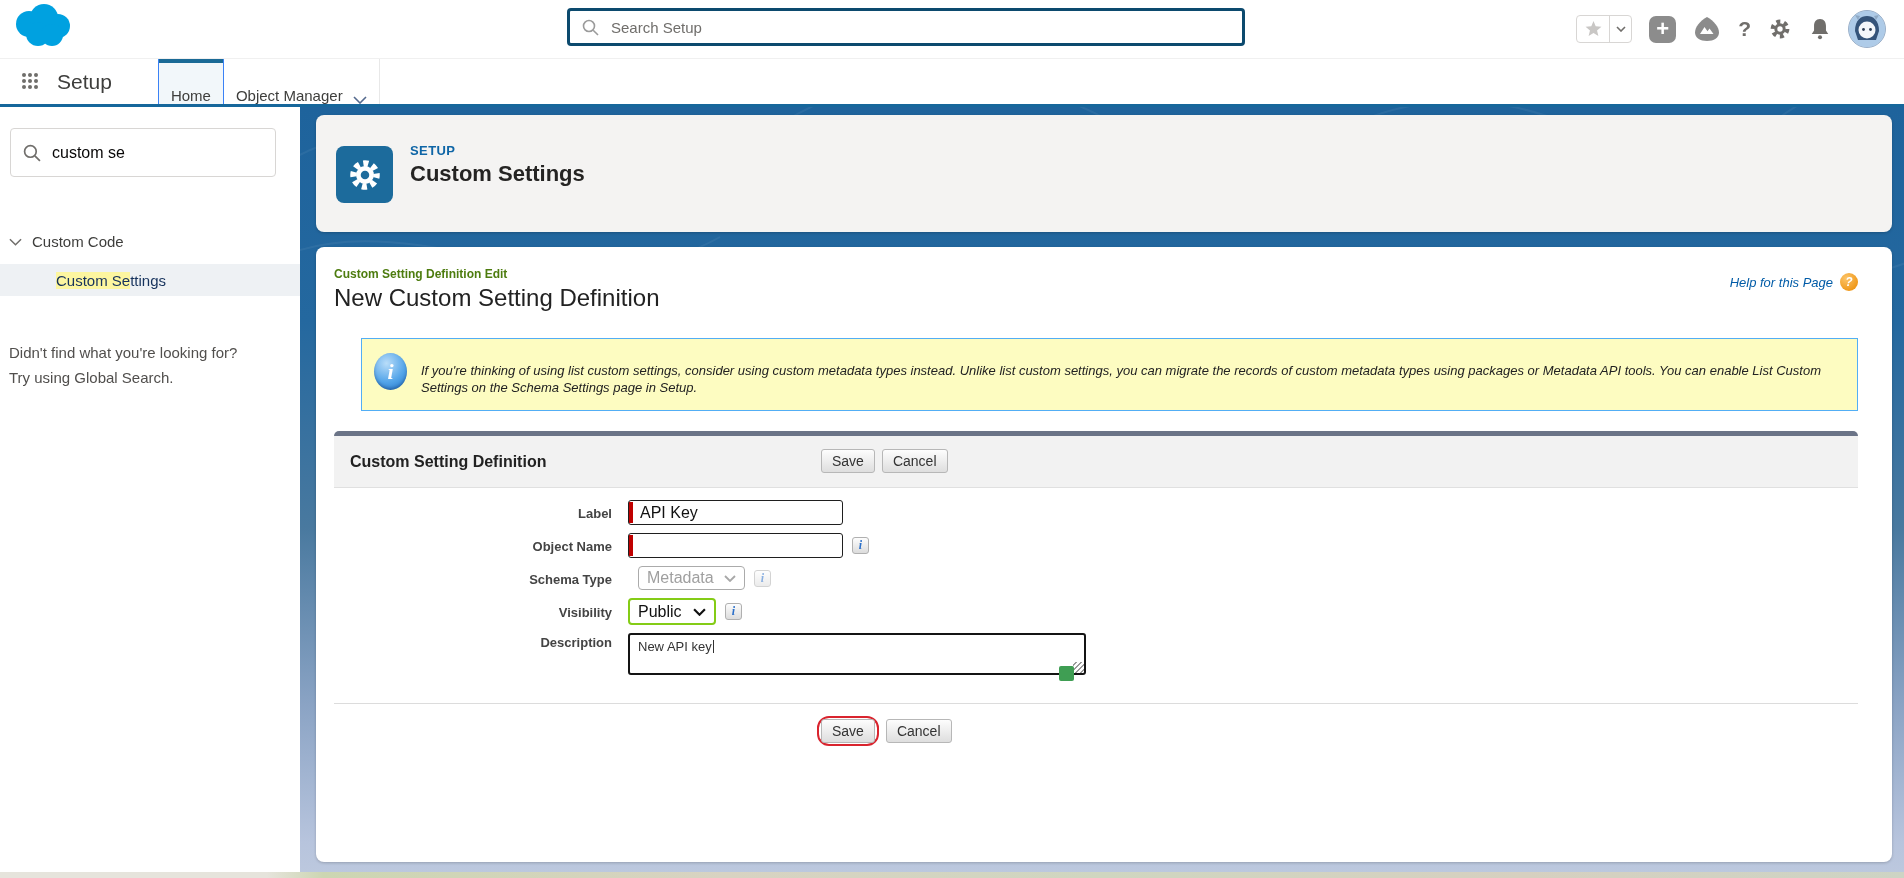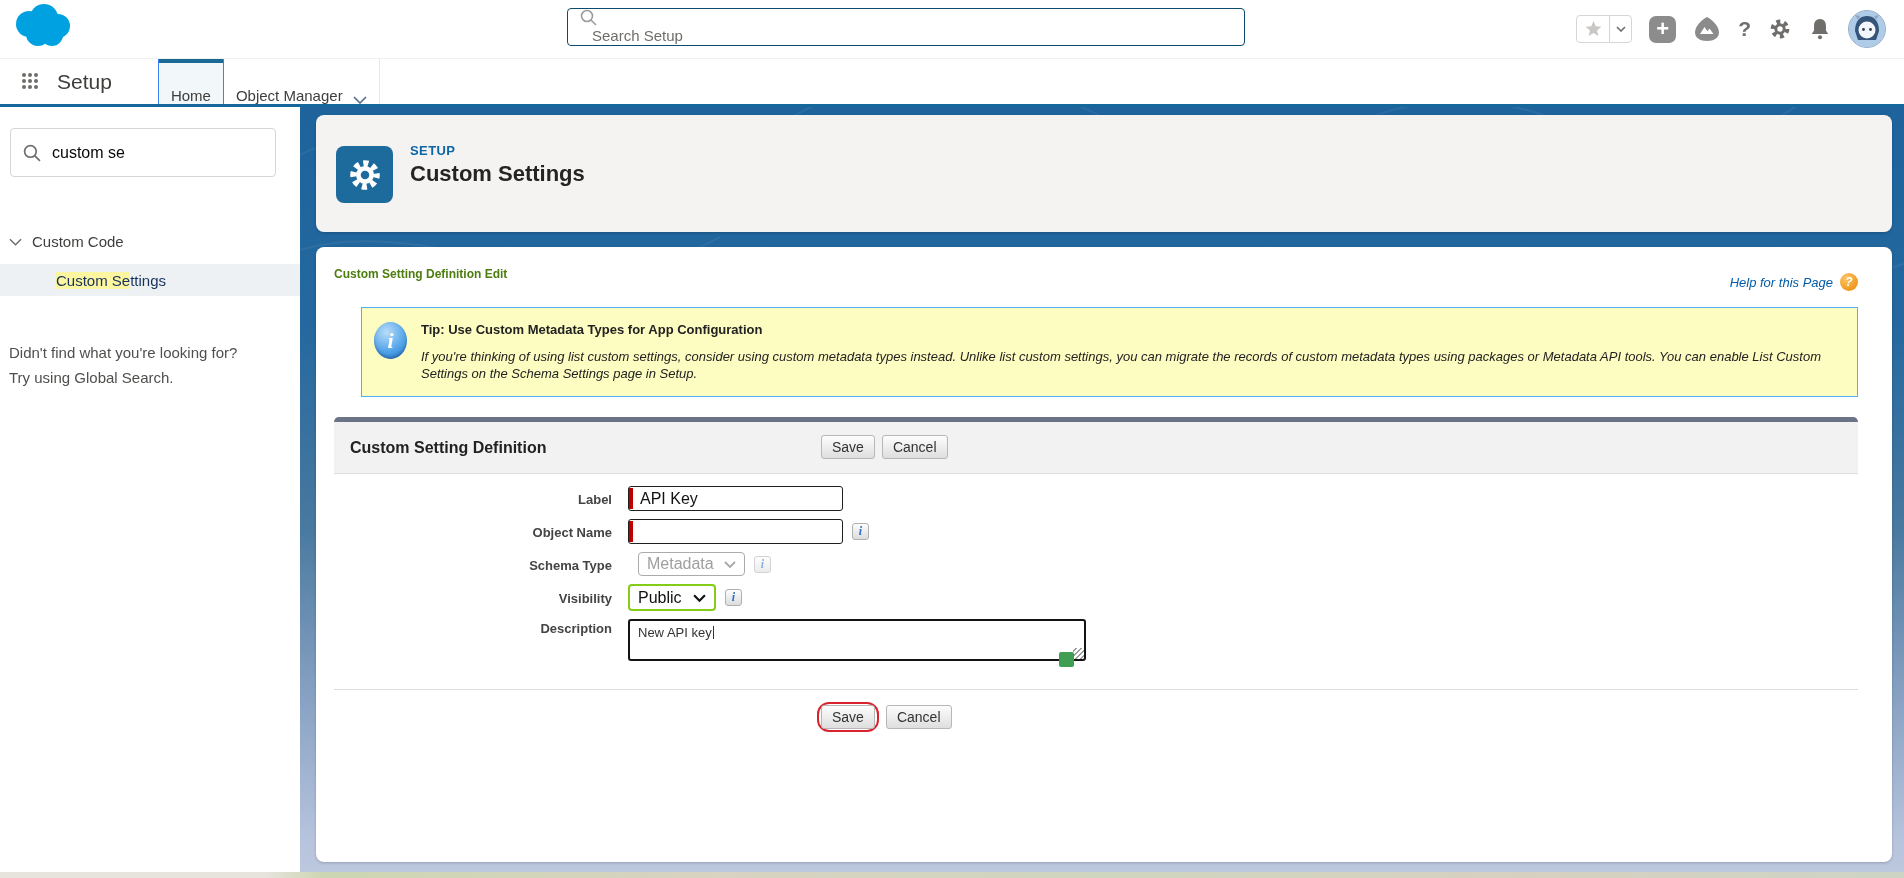--- a/index.html
+++ b/index.html
@@ -3,21 +3,21 @@
 <meta charset="utf-8">
 <style>
   * { margin:0; padding:0; box-sizing:border-box; }
   html,body { width:1904px; height:878px; overflow:hidden; }
   body { font-family:"Liberation Sans", sans-serif; background:#fff; position:relative; }
 
   
   .topbar { height:58px; background:#fff; position:relative; display:flex; align-items:center; }
   .sf-logo { position:absolute; left:8px; top:2px; }
   .global-search { position:absolute; left:567px; top:8px; width:678px; height:38px;
-    border:1px solid #0c4a6e; border-radius:4px; background:#fff; display:flex; align-items:flex-start; padding:0 12px;flex-direction:column; }
+    border:3px solid #0c4a6e; border-radius:4px; background:#fff; display:flex; align-items:center; padding:0 12px; }
   .global-search input { border:none; outline:none; flex:1; font-size:15px; margin-left:12px; font-family:"Liberation Sans",sans-serif; color:#3e3e3c;}
   .global-search input::placeholder { color:#706e6b; }
   .topbar-icons { position:absolute; right:18px; top:0; height:58px; display:flex; align-items:center; gap:17px; }
   .fav-box { display:flex; align-items:stretch; border:1px solid #d8d6d4; border-radius:4px; height:28px; overflow:hidden; background:#fff;}
   .fav-star { width:32px; display:flex; align-items:center; justify-content:center; }
   .fav-caret { width:22px; display:flex; align-items:center; justify-content:center; border-left:1px solid #d8d6d4; }
   .icon-btn { display:flex; align-items:center; justify-content:center; cursor:pointer; }
   .plus-sq { width:27px; height:27px; border-radius:7px; background:#8c8c8c; color:#fff; font-size:22px; font-weight:bold;
     display:flex; align-items:center; justify-content:center; line-height:1; }
   .qmark { font-size:21px; font-weight:bold; color:#706e6b; }
@@ -269,29 +269,29 @@
           <circle cx="28" cy="28" r="13.2" fill="#fff"></circle>
           <circle cx="28" cy="28" r="6.3" fill="#1c6b9c"></circle>
         </svg>
       </div>
       <div class="header-eyebrow">SETUP</div>
       <div class="header-title">Custom Settings</div>
     </section>
 
     <section class="content-card">
       <div class="crumb">Custom Setting Definition Edit</div>
+      <div class="page-title">New Custom Setting Definition</div>
       <div class="help-link-wrap">
         <a class="help-link">Help for this Page</a>
         <span class="help-badge">?</span>
       </div>
 
       <div class="tip-box">
         <span class="tip-icon">i</span>
         <div>
-          <div class="tip-title">Tip: Use Custom Metadata Types for App Configuration</div>
           <div class="tip-body">If you're thinking of using list custom settings, consider using custom metadata types instead. Unlike list custom settings, you can migrate the records of custom metadata types using packages or Metadata API tools. You can enable List Custom Settings on the Schema Settings page in Setup.</div>
         </div>
       </div>
 
       <div class="form-section">
         <div class="form-topstrip"></div>
         <div class="form-header">
           <span class="form-header-title">Custom Setting Definition</span>
           <span class="btn-group">
             <button class="btn">Save</button>

